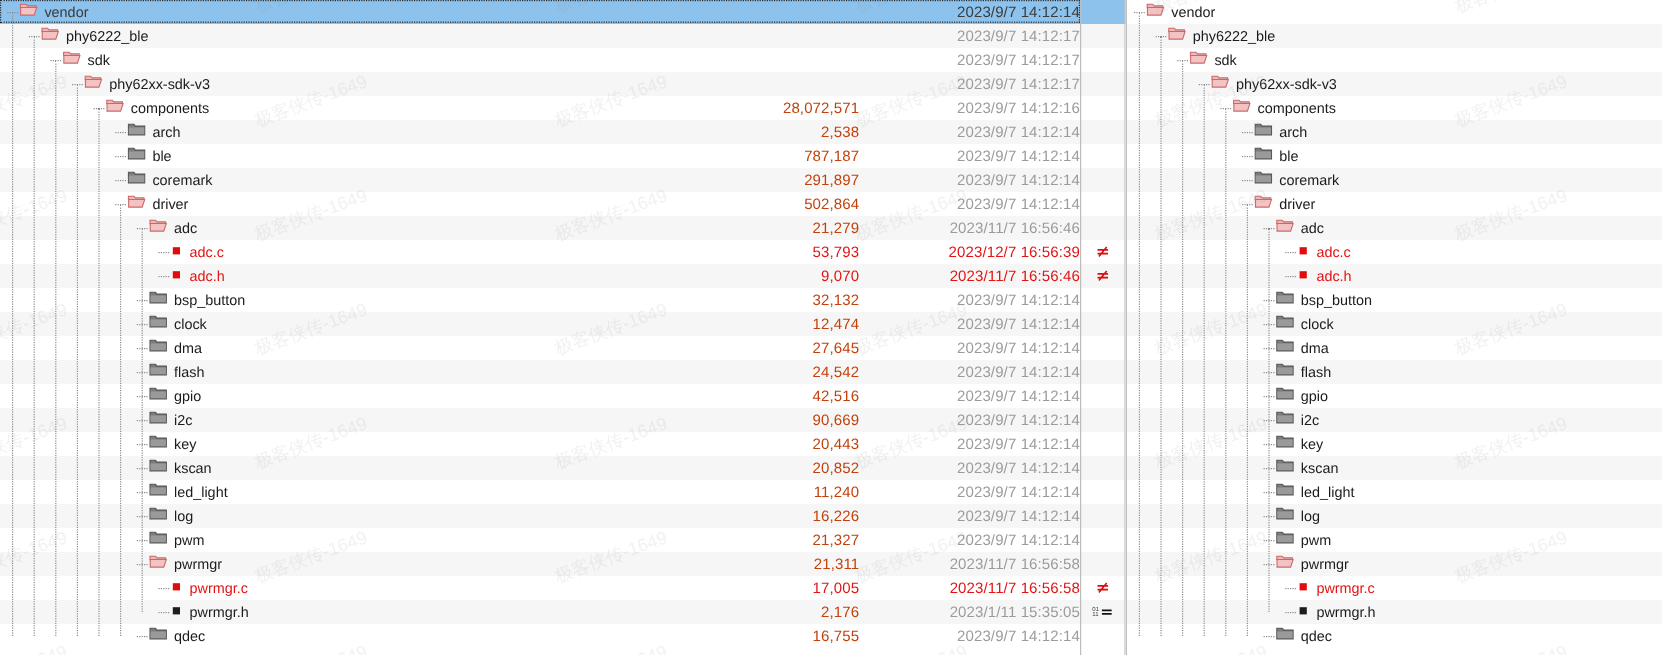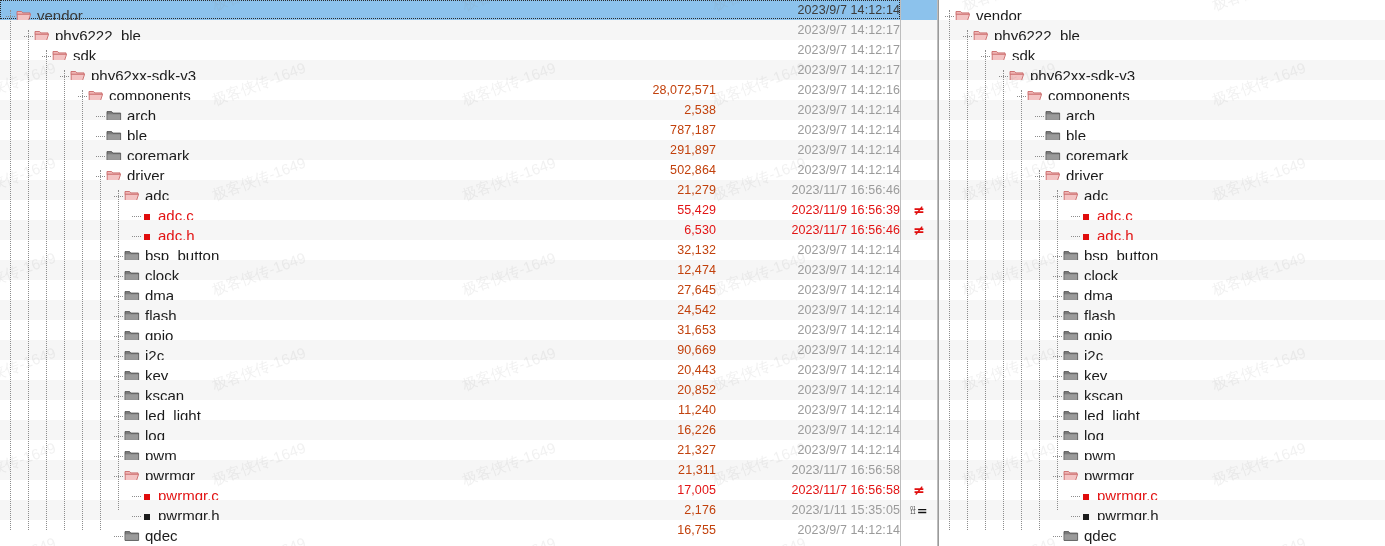--- a/index.html
+++ b/index.html
@@ -71,23 +71,23 @@
     box-sizing: border-box;
     pointer-events: none;
   }
 
   
   .name-cell {
     position: absolute;
     left: 0; top: 0;
     height: 32px;
     display: flex;
-    align-items: center;
+    align-items: flex-start;
     color: #1b1b1b;
-    font-size: 15px;
+    font-size: 12px;
   }
   .row.diff .name-cell { color: #e21414; }
 
   .elbow {
     position: relative;
     display: inline-block;
     width: 10px;
     height: 20px;
     flex: 0 0 auto;
   }
@@ -404,33 +404,33 @@
           <div class="size-cell">21,279</div>
           <div class="date-cell">2023/11/7 16:56:46</div>
           <div class="status-cell"></div>
         </div>
         <div class="row diff">
           <div class="name-cell" style="left: 132px;">
             <span class="elbow"></span>
             <span class="fmark red"></span>
             <span class="label">adc.c</span>
           </div>
-          <div class="size-cell">55,429</div>
-          <div class="date-cell">2023/11/9 16:56:39</div>
+          <div class="size-cell">53,793</div>
+          <div class="date-cell">2023/12/7 16:56:39</div>
           <div class="status-cell">
             <span class="neq">≠</span>
           </div>
         </div>
         <div class="row alt diff">
           <div class="name-cell" style="left: 132px;">
             <span class="elbow"></span>
             <span class="fmark red"></span>
             <span class="label">adc.h</span>
           </div>
-          <div class="size-cell">6,530</div>
+          <div class="size-cell">9,070</div>
           <div class="date-cell">2023/11/7 16:56:46</div>
           <div class="status-cell">
             <span class="neq">≠</span>
           </div>
         </div>
         <div class="row">
           <div class="name-cell" style="left: 114px;">
             <span class="elbow"></span>
             <span class="icon">
               <svg width="16" height="16" viewBox="0 0 16 16">
@@ -493,21 +493,21 @@
           <div class="name-cell" style="left: 114px;">
             <span class="elbow"></span>
             <span class="icon">
               <svg width="16" height="16" viewBox="0 0 16 16">
                 <path d="M1 3.6h4.6l1.2 1.5H14.6v7.3H1z" fill="#7c7c7c" stroke="#555" stroke-width="0.9"></path>
                 <path d="M1.4 6.3h12.8v5.6H1.4z" fill="#9a9a9a"></path>
               </svg>
             </span>
             <span class="label">gpio</span>
           </div>
-          <div class="size-cell">31,653</div>
+          <div class="size-cell">42,516</div>
           <div class="date-cell">2023/9/7 14:12:14</div>
           <div class="status-cell"></div>
         </div>
         <div class="row alt">
           <div class="name-cell" style="left: 114px;">
             <span class="elbow"></span>
             <span class="icon">
               <svg width="16" height="16" viewBox="0 0 16 16">
                 <path d="M1 3.6h4.6l1.2 1.5H14.6v7.3H1z" fill="#7c7c7c" stroke="#555" stroke-width="0.9"></path>
                 <path d="M1.4 6.3h12.8v5.6H1.4z" fill="#9a9a9a"></path>

